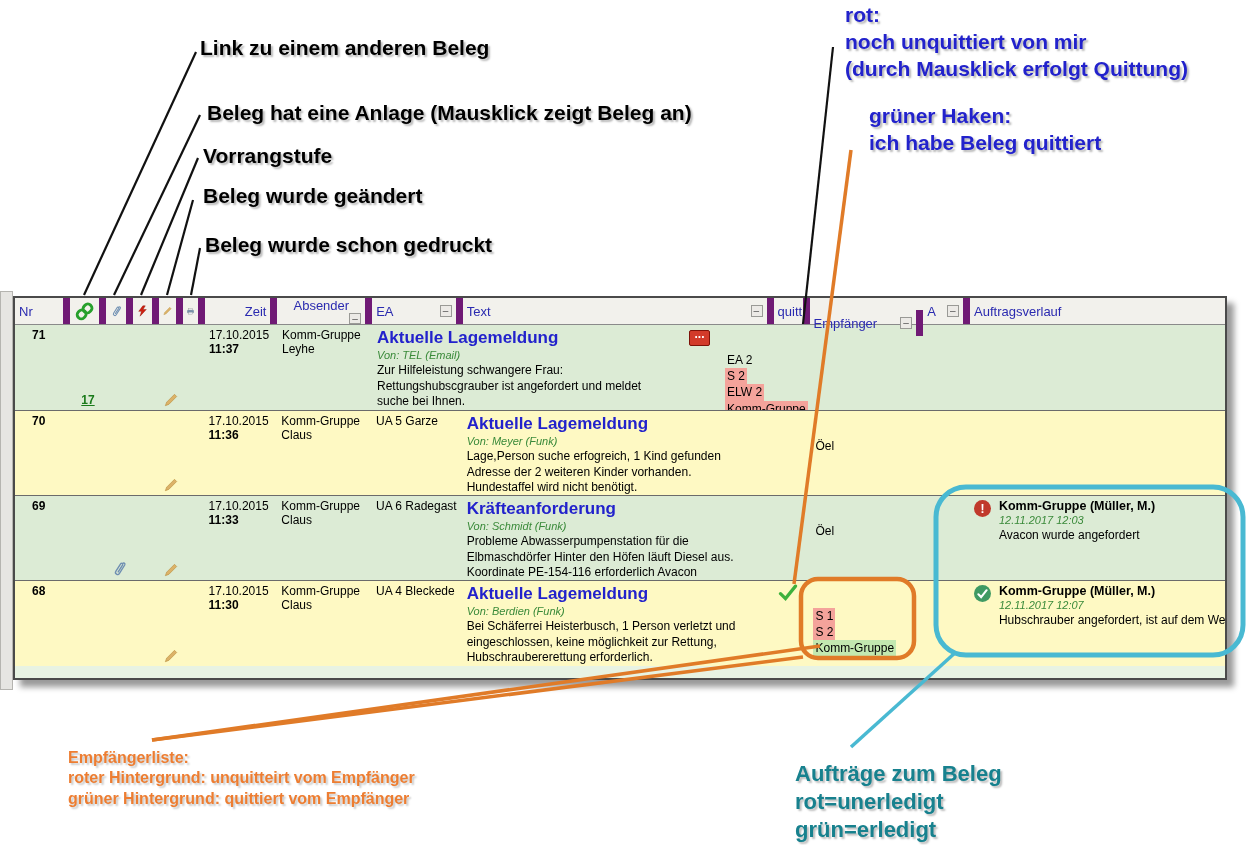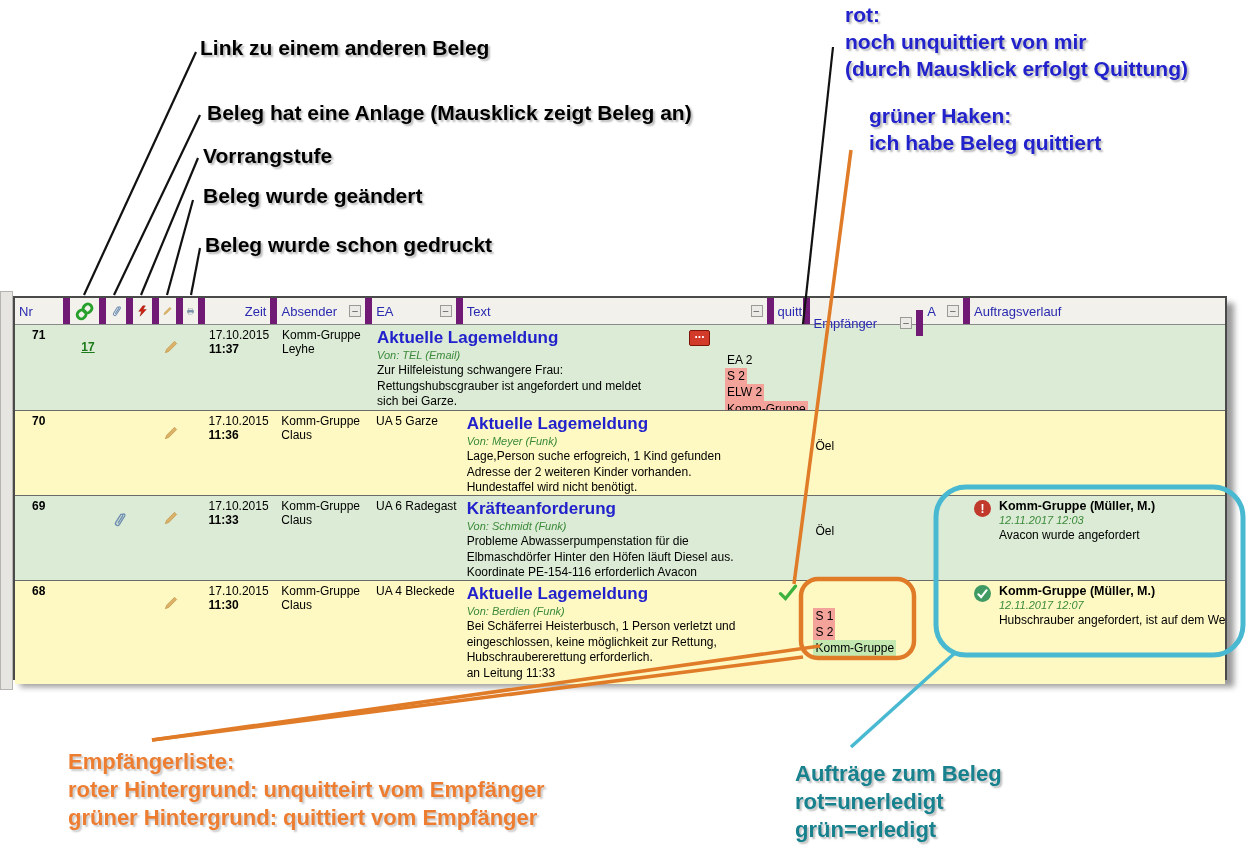--- a/index.html
+++ b/index.html
@@ -5,42 +5,42 @@
   html,body{margin:0;padding:0;}
   body{
     width:1249px;height:845px;position:relative;background:#ffffff;
     font-family:"Liberation Sans","DejaVu Sans",sans-serif;overflow:hidden;
   }
   
   .ann{position:absolute;font-weight:bold;white-space:nowrap;}
   .ann div{line-height:1.28;}
   .ann-black{color:#000;font-size:21px;text-shadow:2px 2px 2px #b8b8b8;}
   .ann-blue{color:#2222cc;font-size:21px;text-shadow:2px 2px 2px #b8b8b8;}
-  .ann-orange{color:#ed7d31;font-size:22px;text-shadow:2px 2px 2px #c9c9c9;}
+  .ann-orange{color:#ed7d31;font-size:16px;text-shadow:2px 2px 2px #c9c9c9;}
   .ann-teal{color:#17818e;font-size:22px;text-shadow:2px 2px 2px #bdbdbd;}
   
   .win-strip{position:absolute;left:0;top:291px;width:13px;height:399px;
     background:#e6e5e2;border:1px solid #b5b4b0;box-sizing:border-box;}
   
   .grid{
     position:absolute;left:13px;top:296px;width:1214px;height:384px;
     border:2px solid #4a4a4a;box-sizing:border-box;background:#e8f3e3;
     box-shadow:7px 7px 6px #9a9a9a;font-size:12px;color:#000;
   }
   .hrow{display:flex;height:27px;background:#f2f1ec;border-bottom:1px solid #8a8a8a;
     align-items:center;box-sizing:border-box;}
   .hcell{color:#2a2ab0;font-size:13px;padding:0 4px;box-sizing:border-box;height:100%;
     display:flex;align-items:center;border-right:7px solid #701a75;position:relative;}
   .row{display:flex;box-sizing:border-box;border-top:1px solid #6b6b6b;}
   .row.dark{background:#dcebd5;}
   .row.light{background:#fef9c3;}
   .c{box-sizing:border-box;padding:3px 4px;overflow:hidden;}
   .w-nr{width:55px;} .w-link{width:36px;} .w-clip{width:27px;} .w-bolt{width:26px;}
   .w-pencil{width:24px;} .w-printer{width:22px;} .w-zeit{width:73px;justify-content:flex-end;}
-  .w-abs{width:95px;} .w-ea{width:91px;} .w-text{width:312px;}
+  .w-abs{width:95px;flex-direction:column;} .w-ea{width:91px;} .w-text{width:312px;}
   .w-quitt{width:36px;} .w-empf{width:114px;margin-top:24px;} .w-a{width:47px;} .w-auf{width:256px;border-right:none;}
   .nrtxt{font-weight:bold;padding-left:17px;}
   .timetxt{font-weight:bold;}
   .doclink{color:#1a7a1a;font-weight:bold;text-decoration:underline;cursor:pointer;}
   .title{color:#2222cc;font-weight:bold;font-size:17px;margin-bottom:1px;}
   .von{color:#3a8a3a;font-style:italic;font-size:11px;margin-bottom:2px;}
   .bodyline{line-height:1.3;}
   .empf-item{display:table;padding:0 2px;line-height:1.35;}
   .bg-red{background:#f4a39b;}
   .bg-green{background:#c3e8b0;}
@@ -51,21 +51,21 @@
   .auf-entry{display:flex;gap:8px;}
   .status-circle{width:17px;height:17px;border-radius:50%;flex:0 0 17px;margin-top:1px;
     display:flex;align-items:center;justify-content:center;color:#fff;font-weight:bold;font-size:12px;}
   .status-open{background:#c0392b;}
   .status-done{background:#3f9a63;}
   .auf-name{font-weight:bold;font-size:12.5px;}
   .auf-ts{color:#3a8a3a;font-style:italic;font-size:11px;margin:1px 0 2px 0;}
   .sortbtn{width:12px;height:12px;background:#eceae6;border:1px solid #9a9a96;
     box-sizing:border-box;margin-left:auto;position:relative;cursor:pointer;}
   .sortbtn span{position:absolute;left:2px;top:1px;font-size:10px;color:#555;line-height:8px;}
-  .icon-cell{display:flex;align-items:flex-start;justify-content:center;padding-top:15px;}
+  .icon-cell{display:flex;align-items:flex-end;justify-content:center;padding-top:15px;}
   .hicon{display:flex;align-items:center;justify-content:center;}
   
   svg.overlay{position:absolute;left:0;top:0;pointer-events:none;}
 </style>
 </head>
 <body>
 
 <div class="ann ann-black" style="left:200px;top:36px;">Link zu einem anderen Beleg</div>
 <div class="ann ann-black" style="left:207px;top:101px;">Beleg hat eine Anlage (Mausklick zeigt Beleg an)</div>
 <div class="ann ann-black" style="left:203px;top:144px;">Vorrangstufe</div>
@@ -192,21 +192,21 @@
       </div>
     <div class="c w-abs">
         <div>Komm-Gruppe</div>
         <div>Leyhe</div>
       </div>
     <div class="c w-text">
       <div class="title">Aktuelle Lagemeldung</div>
       <div class="von">Von: TEL (Email)</div>
       <div class="bodyline">Zur Hilfeleistung schwangere Frau:</div>
       <div class="bodyline">Rettungshubscgrauber ist angefordert und meldet</div>
-      <div class="bodyline">sich bei Garze.</div>
+      <div class="bodyline">suche bei Ihnen.</div>
     </div>
     <div class="c w-quitt">
       <div class="quitt-btn">...</div>
     </div>
     <div class="c w-empf">
       <span class="empf-item bg-none">EA 2</span>
       <span class="empf-item bg-red">S 2</span>
       <span class="empf-item bg-red">ELW 2</span>
       <span class="empf-item bg-red">Komm-Gruppe</span>
     </div>
@@ -290,21 +290,21 @@
         <div class="status-circle status-open">!</div>
         <div>
           <div class="auf-name">Komm-Gruppe (Müller, M.)</div>
           <div class="auf-ts">12.11.2017 12:03</div>
           <div>Avacon wurde angefordert</div>
         </div>
       </div>
     </div>
   </div>
 
-  <div class="row light" style="height:104px;">
+  <div class="row light" style="height:86px;">
     <div class="c w-nr nrtxt">68</div>
     <div class="c w-link"></div>
     <div class="c w-clip"></div>
     <div class="c w-bolt"></div>
     <div class="c w-pencil icon-cell">
       <svg width="14" height="14" viewBox="0 0 16 16">
           <path d="M1.5 14.5 L3 10.5 L12 1.5 L14.5 4 L5.5 13 Z" fill="#dcb268" stroke="#b98f3e" stroke-width="0.7"></path>
         </svg>
     </div>
     <div class="c w-printer"></div>

